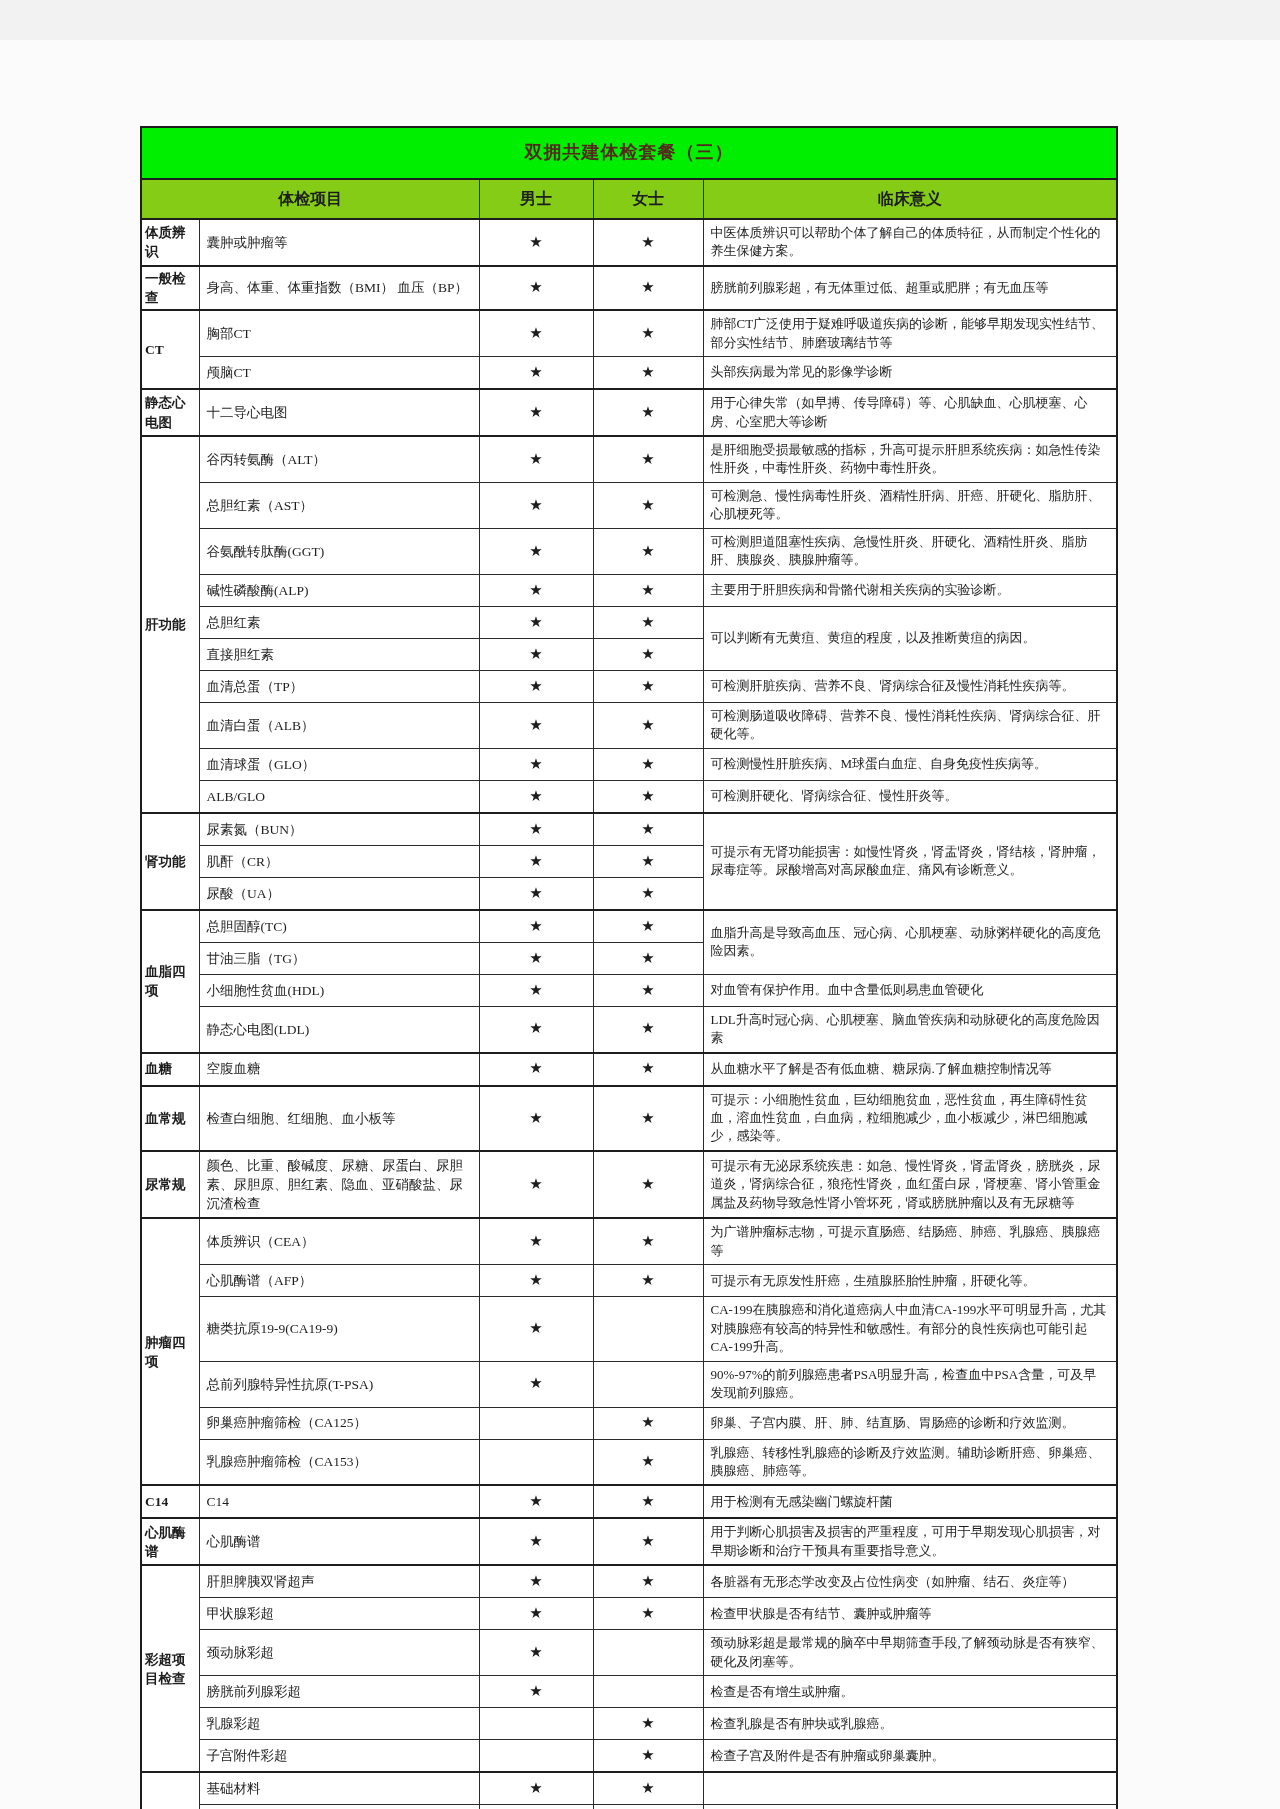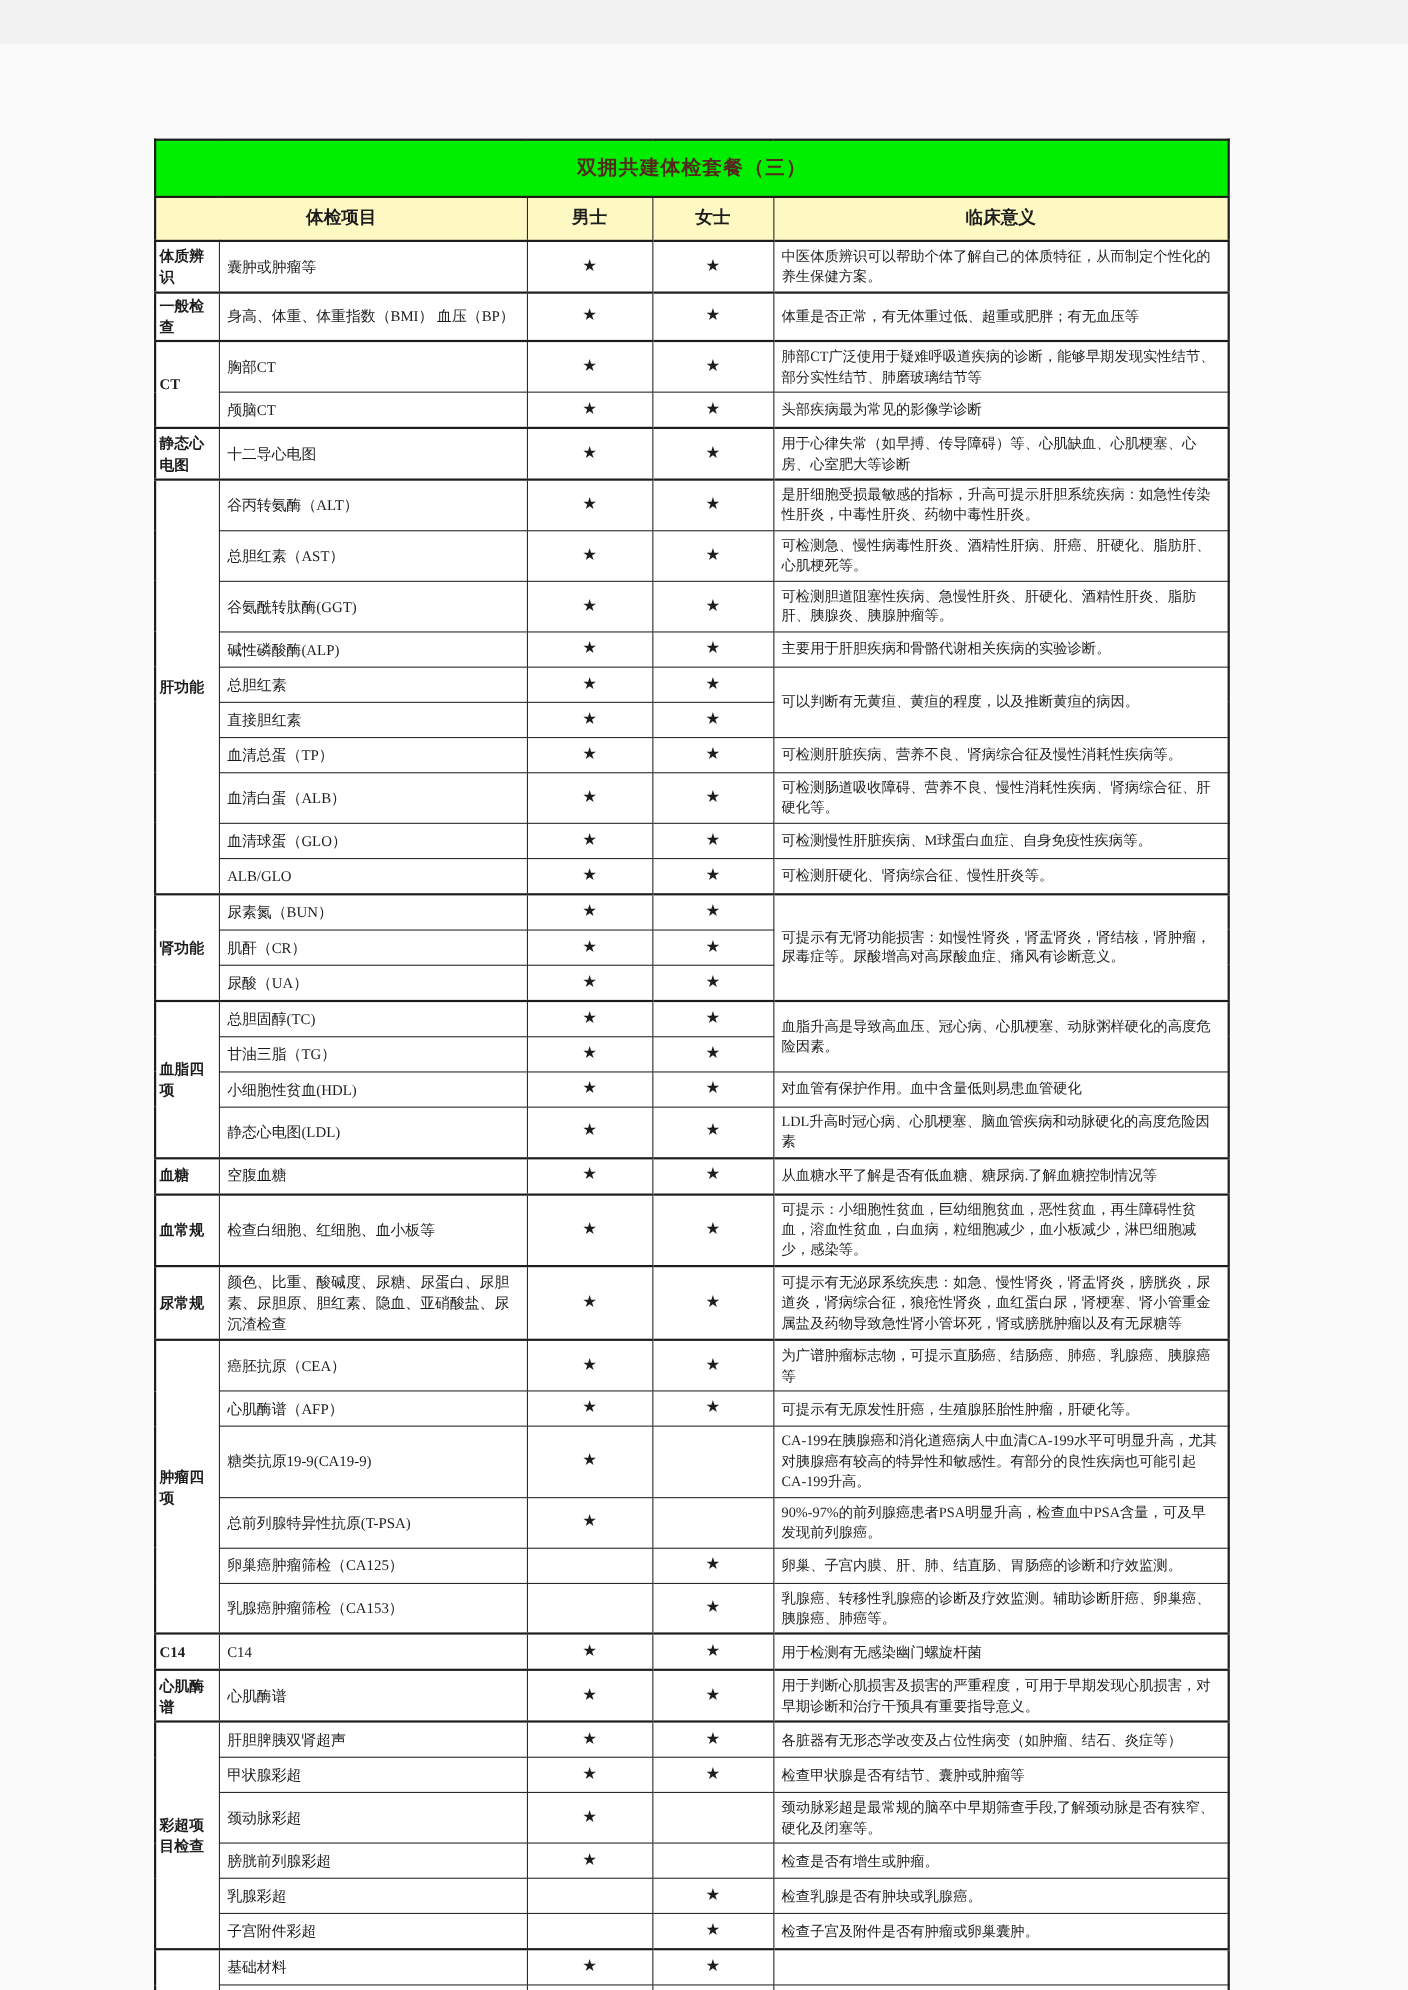--- a/index.html
+++ b/index.html
@@ -41,21 +41,21 @@
     background:#00ee00;
     text-align:center;
     font-weight:bold;
     font-size:18px;
     letter-spacing:1px;
     height:42px;
     color:#55281d;
     border-bottom:2px solid #1d1d1d;
   }
   tr.header-row th{
-    background:#fef9c3;
+    background:#84cc16;
     text-align:center;
     font-weight:bold;
     font-size:16px;
     height:30px;
     border-bottom:2px solid #1d1d1d;
   }
   td.cat{
     font-weight:bold;
     text-align:left;
     padding:2px 3px;
@@ -95,21 +95,21 @@
           <td class="item">囊肿或肿瘤等</td>
           <td class="star">★</td>
           <td class="star">★</td>
           <td class="meaning">中医体质辨识可以帮助个体了解自己的体质特征，从而制定个性化的养生保健方案。</td>
         </tr>
         <tr class="group-start">
           <td class="cat" rowspan="1">一般检查</td>
           <td class="item">身高、体重、体重指数（BMI） 血压（BP）</td>
           <td class="star">★</td>
           <td class="star">★</td>
-          <td class="meaning">体重是否正常，有无体重过低、超重或肥胖；有无血压等</td>
+          <td class="meaning">膀胱前列腺彩超，有无体重过低、超重或肥胖；有无血压等</td>
         </tr>
         <tr class="group-start">
           <td class="cat" rowspan="2">CT</td>
           <td class="item">胸部CT</td>
           <td class="star">★</td>
           <td class="star">★</td>
           <td class="meaning">肺部CT广泛使用于疑难呼吸道疾病的诊断，能够早期发现实性结节、部分实性结节、肺磨玻璃结节等</td>
         </tr>
         <tr>
           <td class="item">颅脑CT</td>
@@ -241,21 +241,21 @@
         </tr>
         <tr class="group-start">
           <td class="cat" rowspan="1">尿常规</td>
           <td class="item">颜色、比重、酸碱度、尿糖、尿蛋白、尿胆素、尿胆原、胆红素、隐血、亚硝酸盐、尿沉渣检查</td>
           <td class="star">★</td>
           <td class="star">★</td>
           <td class="meaning">可提示有无泌尿系统疾患：如急、慢性肾炎，肾盂肾炎，膀胱炎，尿道炎，肾病综合征，狼疮性肾炎，血红蛋白尿，肾梗塞、肾小管重金属盐及药物导致急性肾小管坏死，肾或膀胱肿瘤以及有无尿糖等</td>
         </tr>
         <tr class="group-start">
           <td class="cat" rowspan="6">肿瘤四项</td>
-          <td class="item">癌胚抗原（CEA）</td>
+          <td class="item">体质辨识（CEA）</td>
           <td class="star">★</td>
           <td class="star">★</td>
           <td class="meaning">为广谱肿瘤标志物，可提示直肠癌、结肠癌、肺癌、乳腺癌、胰腺癌等</td>
         </tr>
         <tr>
           <td class="item">心肌酶谱（AFP）</td>
           <td class="star">★</td>
           <td class="star">★</td>
           <td class="meaning">可提示有无原发性肝癌，生殖腺胚胎性肿瘤，肝硬化等。</td>
         </tr>

